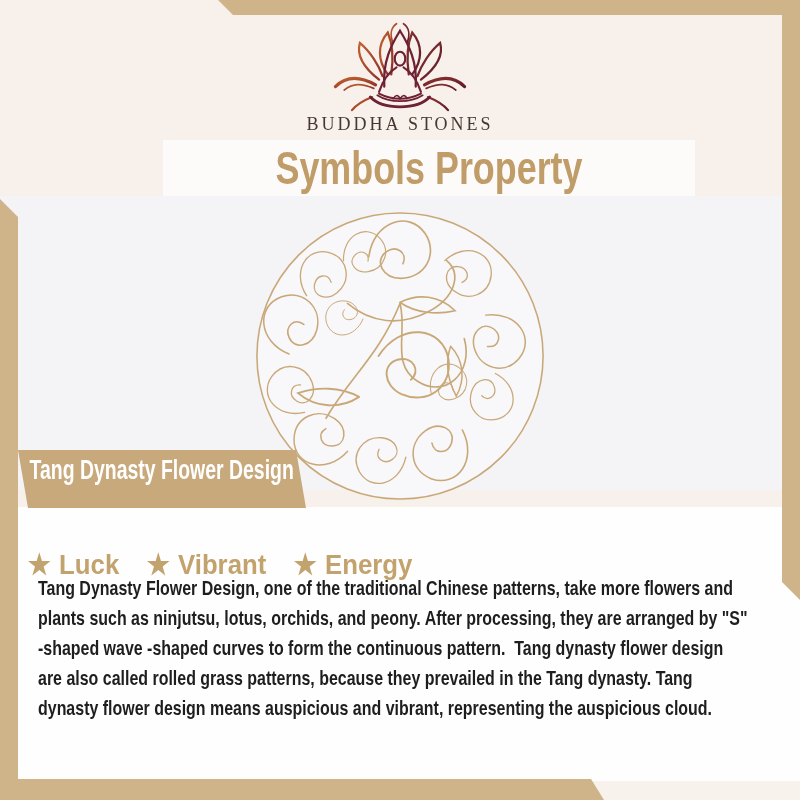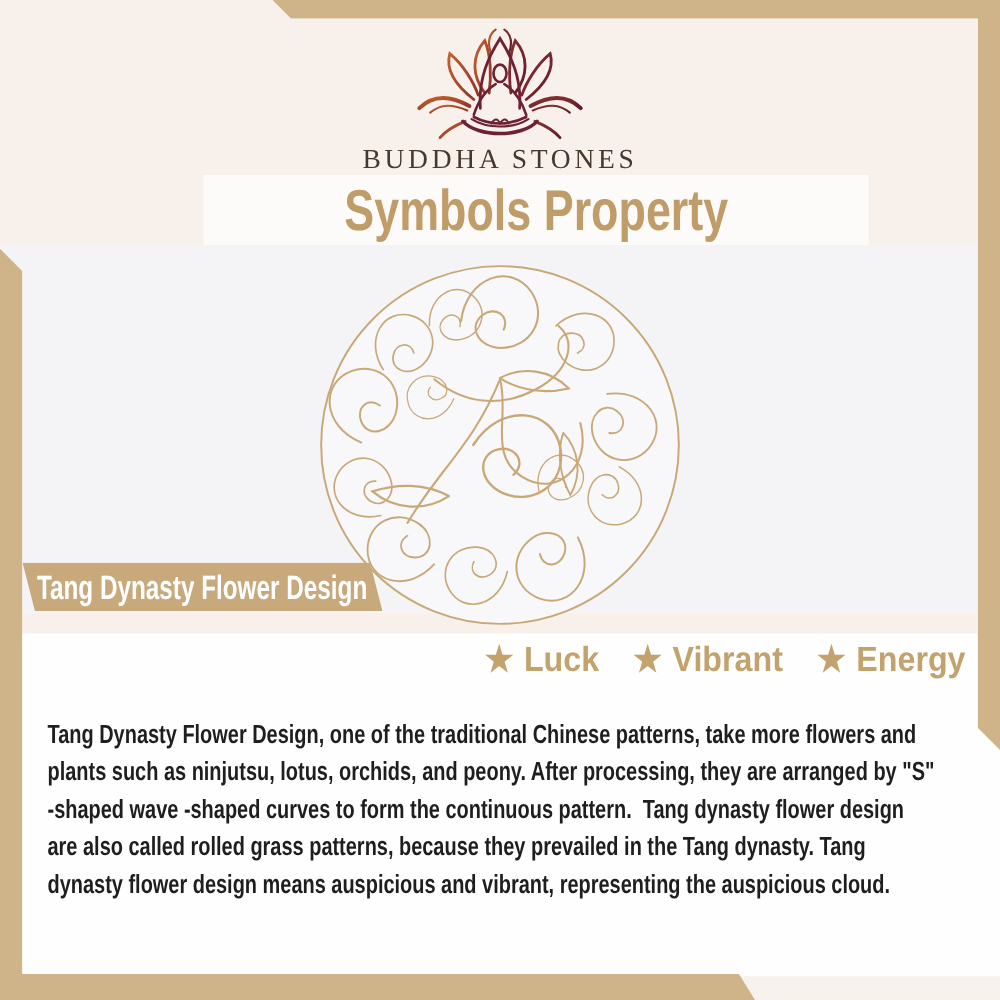--- a/index.html
+++ b/index.html
@@ -20,41 +20,41 @@
   .tan-right{left:782px;top:0;width:18px;height:600px;background:#cfb389;
            clip-path:polygon(0 0,100% 0,100% 100%,0 calc(100% - 18px));}
   .tan-left{left:0;top:199px;width:18px;height:581px;background:#cfb389;
            clip-path:polygon(0 0,100% 18px,100% 100%,0 100%);}
   .tan-bottom{left:0;top:779px;width:604px;height:21px;background:#cfb389;
            clip-path:polygon(0 0,591px 0,100% 100%,0 100%);}
 
   
   .logo{left:306px;top:22px;width:188px;height:96px;}
   .wordmark{left:0;top:114px;width:800px;text-align:center;
-            font-family:"Liberation Serif", serif;font-size:22px;letter-spacing:3px;
+            font-family:"Liberation Serif", serif;font-size:18px;letter-spacing:3px;
             color:#46382e;}
 
   
   .title-band{left:163px;top:140px;width:532px;height:56px;background:#fdfbf9;}
   .page-title{width:100%;height:56px;line-height:56px;text-align:center;
               font-size:46px;font-weight:bold;color:#bf9c68;
               transform:scaleX(0.78);transform-origin:center;white-space:nowrap;}
 
   
   .pattern{left:254px;top:210px;width:292px;height:292px;}
 
   
-  .banner{left:18px;top:450px;width:288px;height:39px;background:#c8a97c;
+  .banner{left:18px;top:450px;width:288px;height:58px;background:#c8a97c;
           clip-path:polygon(0 0,278px 0,100% 100%,10px 100%);}
   .banner-label{display:block;padding-left:16px;line-height:41px;color:#ffffff;
           font-size:27px;font-weight:bold;white-space:nowrap;
           transform:scaleX(0.72);transform-origin:left center;}
 
   
-  .traits{left:0;top:508px;width:800px;height:40px;text-align:right;white-space:nowrap;}
+  .traits{left:0;top:545px;width:800px;height:40px;text-align:left;white-space:nowrap;}
   .traits-inner{display:inline-block;transform:scaleX(0.92);transform-origin:center;
           font-size:28px;font-weight:bold;color:#c2a26d;line-height:40px;}
   .trait{display:inline-block;margin:0 11px;}
   .trait .star{margin-right:9px;}
 
   
   .description{left:38px;top:563px;width:724px;margin-top:10px;}
   .description .line{height:30px;line-height:30px;white-space:pre;
           font-size:21px;font-weight:bold;color:#1e1e1e;
           transform:scaleX(0.76);transform-origin:left center;}

